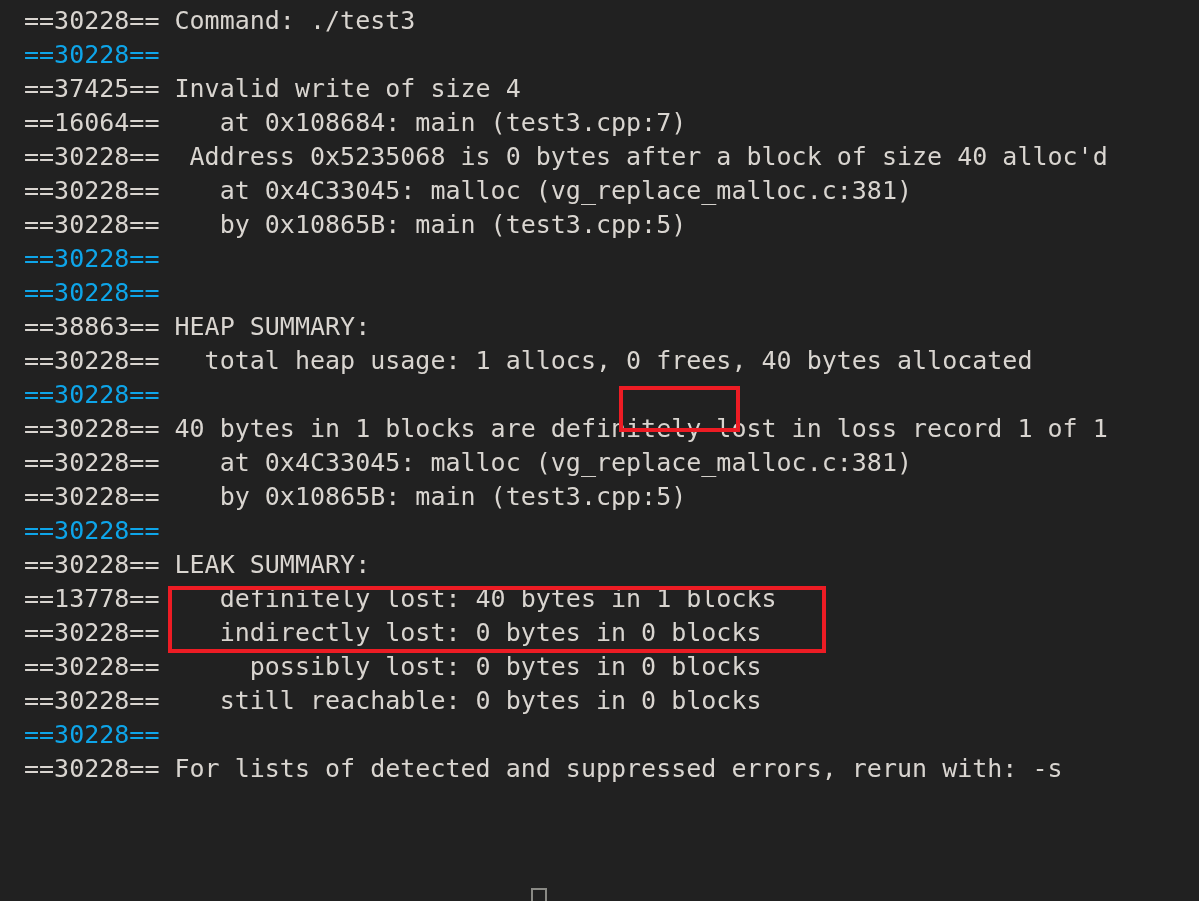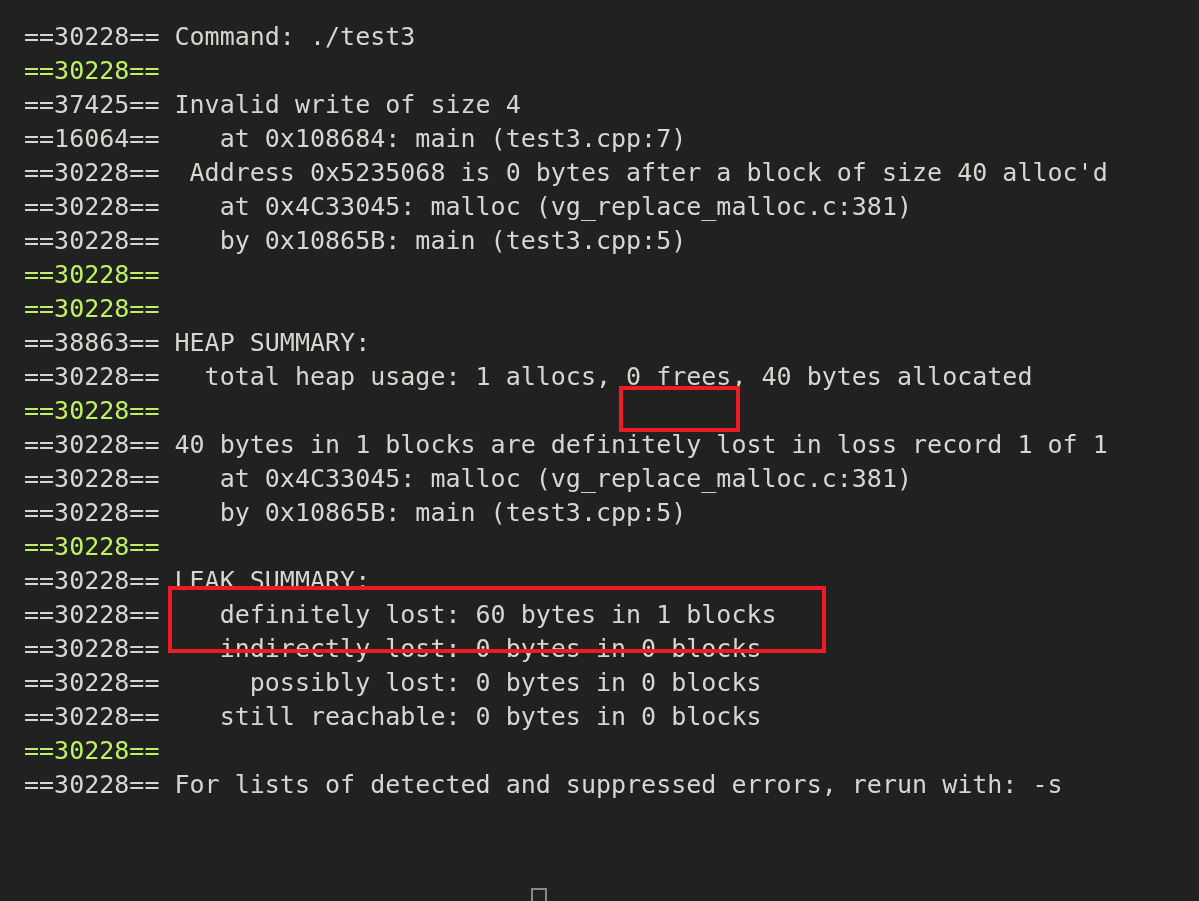--- a/index.html
+++ b/index.html
@@ -12,35 +12,35 @@
     position: relative;
     width: 1199px;
     height: 901px;
     background: #212121;
     overflow: hidden;
     font-family: "DejaVu Sans Mono", "Liberation Mono", monospace;
   }
   #lines {
     position: absolute;
     left: 24px;
-    top: 20px;
+    top: 4px;
     width: 1175px;
   }
   .line {
     height: 34px;
     line-height: 34px;
     font-size: 25px;
     color: #D9D5D0;
     white-space: pre;
     letter-spacing: 0px;
     font-family: "DejaVu Sans Mono", "Liberation Mono", monospace;
     -webkit-font-smoothing: none;
   }
   .line.blank {
-    color: #bef264;
+    color: #0ea5e9;
   }
   .highlight-box {
     position: absolute;
     border: 4px solid #ED1C24;
     box-sizing: border-box;
     pointer-events: none;
     background: transparent;
   }
   #hl-frees {
     left: 619px;
@@ -81,21 +81,21 @@
       <div class="line blank">==30228== </div>
       <div class="line blank">==30228== </div>
       <div class="line">==38863== HEAP SUMMARY:</div>
       <div class="line">==30228==   total heap usage: 1 allocs, 0 frees, 40 bytes allocated</div>
       <div class="line blank">==30228== </div>
       <div class="line">==30228== 40 bytes in 1 blocks are definitely lost in loss record 1 of 1</div>
       <div class="line">==30228==    at 0x4C33045: malloc (vg_replace_malloc.c:381)</div>
       <div class="line">==30228==    by 0x10865B: main (test3.cpp:5)</div>
       <div class="line blank">==30228== </div>
       <div class="line">==30228== LEAK SUMMARY:</div>
-      <div class="line">==30228==    definitely lost: 60 bytes in 1 blocks</div>
+      <div class="line">==13778==    definitely lost: 40 bytes in 1 blocks</div>
       <div class="line">==30228==    indirectly lost: 0 bytes in 0 blocks</div>
       <div class="line">==30228==      possibly lost: 0 bytes in 0 blocks</div>
       <div class="line">==30228==    still reachable: 0 bytes in 0 blocks</div>
       <div class="line blank">==30228== </div>
       <div class="line">==30228== For lists of detected and suppressed errors, rerun with: -s</div>
     </div>
 
   <div class="highlight-box" id="hl-frees"></div>
 
   <div class="highlight-box" id="hl-leak"></div>

